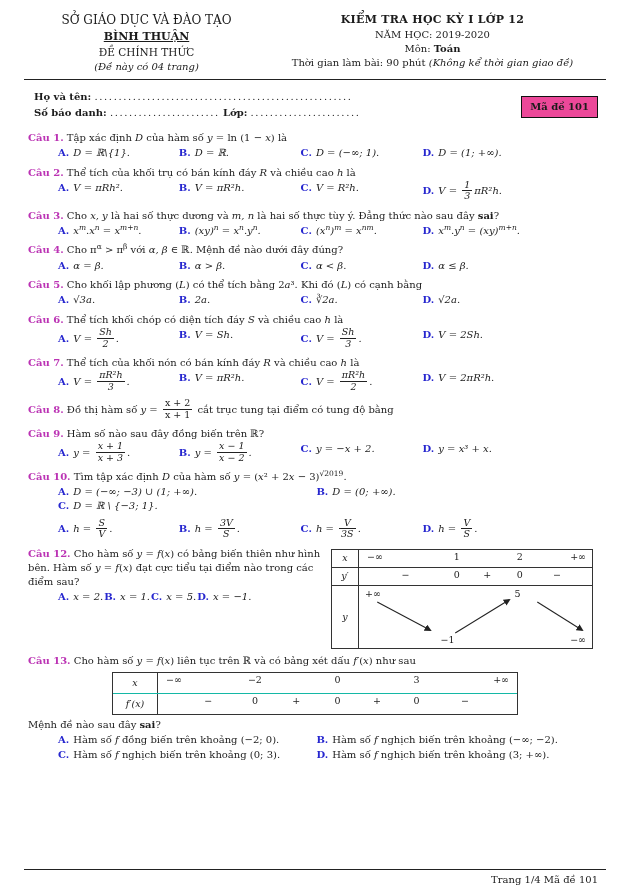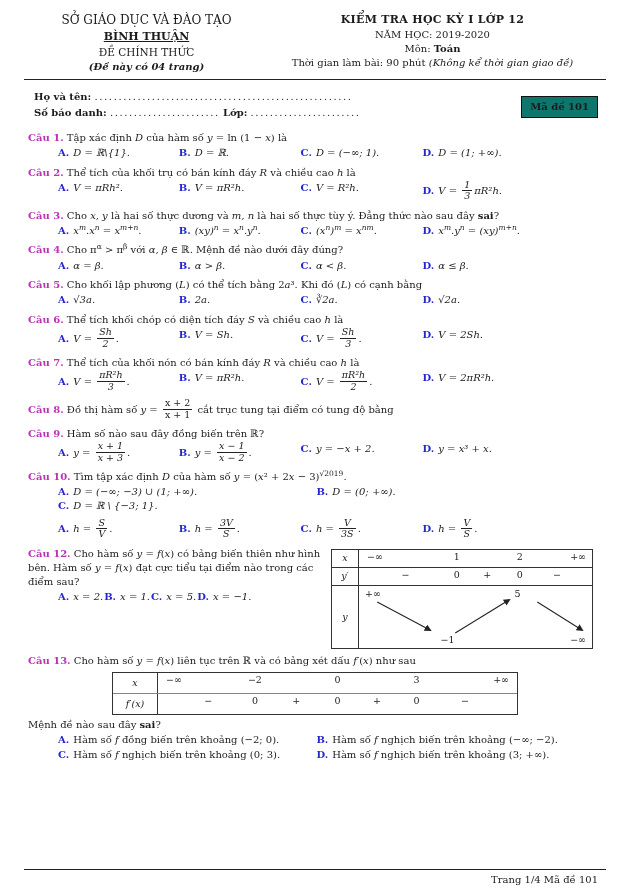--- a/index.html
+++ b/index.html
@@ -10,26 +10,26 @@
     font-size:10px;line-height:1.42;
     padding:10px 28px 8px 28px;
     display:flex;flex-direction:column;overflow:hidden;
   }
   .hdr{display:flex;justify-content:space-between;padding:2px 2px 4px 6px;}
   .hleft{text-align:center;width:225px;flex:0 0 auto;}
   .hright{text-align:center;flex:1;padding-left:6px;}
   .hl1{font-size:12px;}
   .hl2{font-weight:bold;font-size:11px;text-decoration:underline;}
   .hl3{font-size:10.5px;}
-  .hl4{font-weight:bold;font-style:italic;}
+  .hl4{font-weight:normal;font-style:italic;}
   .ht{font-weight:bold;font-size:11px;letter-spacing:.3px;}
   .rule{border-top:1.2px solid #222;margin:1px -4px 0 -4px;}
   .stu{padding:9px 0 3px 6px;position:relative;line-height:1.65;}
   .dots{letter-spacing:1.6px;color:#222;}
-  .code{position:absolute;right:4px;top:16px;border:1.6px solid #111;padding:2px 8px;font-weight:bold;background:#0f766e;}
+  .code{position:absolute;right:4px;top:16px;border:1.6px solid #111;padding:2px 8px;font-weight:bold;background:#ec4899;}
   .main{flex:1;padding-top:6px;}
   .q{margin-bottom:5.5px;}
   .qhead{margin:0 0 1px 0;}
   .qnum{color:#bb33b4;font-weight:bold;}
   .okey{color:#2727cf;font-weight:bold;padding-right:4px;}
   .m{font-style:italic;}
   .opts{padding-left:30px;}
   .o4{display:grid;grid-template-columns:22.2% 22.4% 22.4% 33%;}
   .o2{display:grid;grid-template-columns:47.5% 52.5%;}
   .oinline{display:flex;gap:1px;flex-wrap:wrap;}

